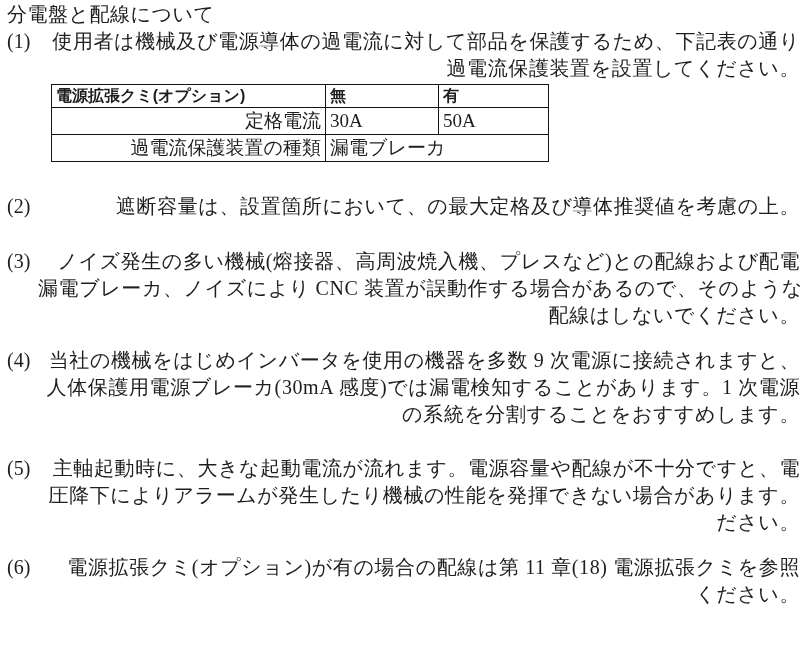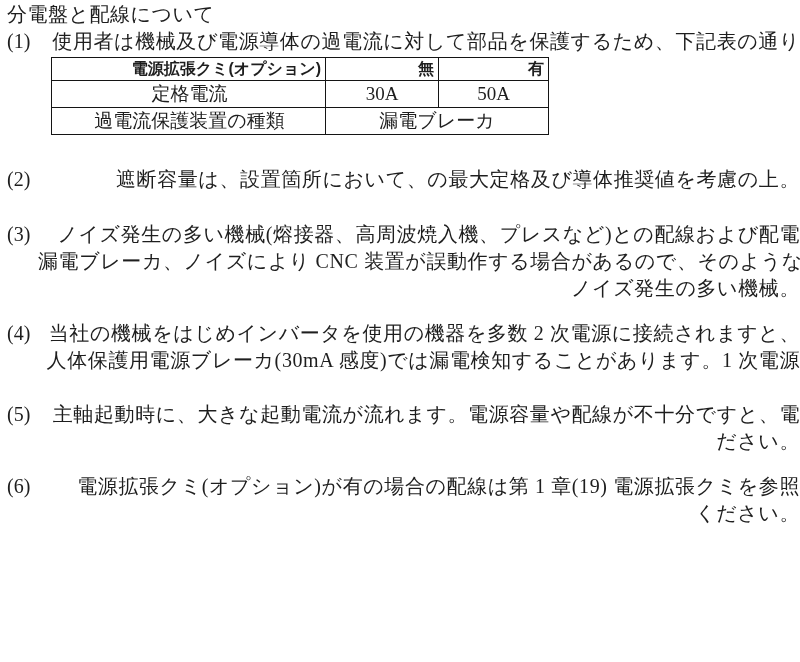--- a/index.html
+++ b/index.html
@@ -61,48 +61,49 @@
     border: 1.5px solid #141414;
     height: 22px;
     padding: 0 4px;
     overflow: hidden;
     white-space: nowrap;
   }
   table.spec-table th {
     font-family: "Liberation Sans", "DejaVu Sans", sans-serif;
     font-weight: bold;
     font-size: 16px;
-    text-align: right;
+    text-align: left;
   }
   table.spec-table td {
     font-family: "Liberation Serif", "DejaVu Serif", serif;
     font-size: 19px;
-    text-align: center;
+    text-align: right;
     padding-left: 6px;
   }
   table.spec-table td.c {
-    text-align: center;
+    text-align: left;
     padding-left: 4px;
     margin-top: 32px;
   }
   col.col-label   { width: 274px; }
   col.col-without { width: 113px; }
   col.col-with    { width: 110px; }
 </style>
 </head>
 <body>
 
 <div class="page">
 
   <div class="doc-title">分電盤と配線について</div>
 
   <div class="item">
     <span class="num">(1)</span>
     <div class="content">
       <div class="line">使用者は機械及び電源導体の過電流に対して部品を保護するため、下記表の通り</div>
+      <div class="line">過電流保護装置を設置してください。</div>
 
       <table class="spec-table mt-table">
         <colgroup>
           <col class="col-label">
           <col class="col-without">
           <col class="col-with">
         </colgroup>
         <tbody>
           <tr>
             <th>電源拡張クミ(オプション)</th>
@@ -128,41 +129,43 @@
     <div class="content">
       <div class="line">遮断容量は、設置箇所において、の最大定格及び導体推奨値を考慮の上。</div>
     </div>
   </div>
 
   <div class="item mt-28">
     <span class="num">(3)</span>
     <div class="content">
       <div class="line">ノイズ発生の多い機械(熔接器、高周波焼入機、プレスなど)との配線および配電</div>
       <div class="line">漏電ブレーカ、ノイズにより CNC 装置が誤動作する場合があるので、そのような</div>
-      <div class="line">ノイズ発生の多い機械。</div>
+      <div class="line">配線はしないでください。</div>
     </div>
   </div>
 
   <div class="item mt-18">
     <span class="num">(4)</span>
     <div class="content">
-      <div class="line">当社の機械をはじめインバータを使用の機器を多数 2 次電源に接続されますと、</div>
+      <div class="line">当社の機械をはじめインバータを使用の機器を多数 9 次電源に接続されますと、</div>
       <div class="line">人体保護用電源ブレーカ(30mA 感度)では漏電検知することがあります。1 次電源</div>
+      <div class="line">の系統を分割することをおすすめします。</div>
     </div>
   </div>
 
   <div class="item mt-27">
     <span class="num">(5)</span>
     <div class="content">
       <div class="line">主軸起動時に、大きな起動電流が流れます。電源容量や配線が不十分ですと、電</div>
+      <div class="line">圧降下によりアラームが発生したり機械の性能を発揮できない場合があります。</div>
       <div class="line">ださい。</div>
     </div>
   </div>
 
   <div class="item mt-18">
     <span class="num">(6)</span>
     <div class="content">
-      <div class="line">電源拡張クミ(オプション)が有の場合の配線は第 1 章(19) 電源拡張クミを参照</div>
+      <div class="line">電源拡張クミ(オプション)が有の場合の配線は第 11 章(18) 電源拡張クミを参照</div>
       <div class="line">ください。</div>
     </div>
   </div>
 
 </div>
 
 </body></html>

